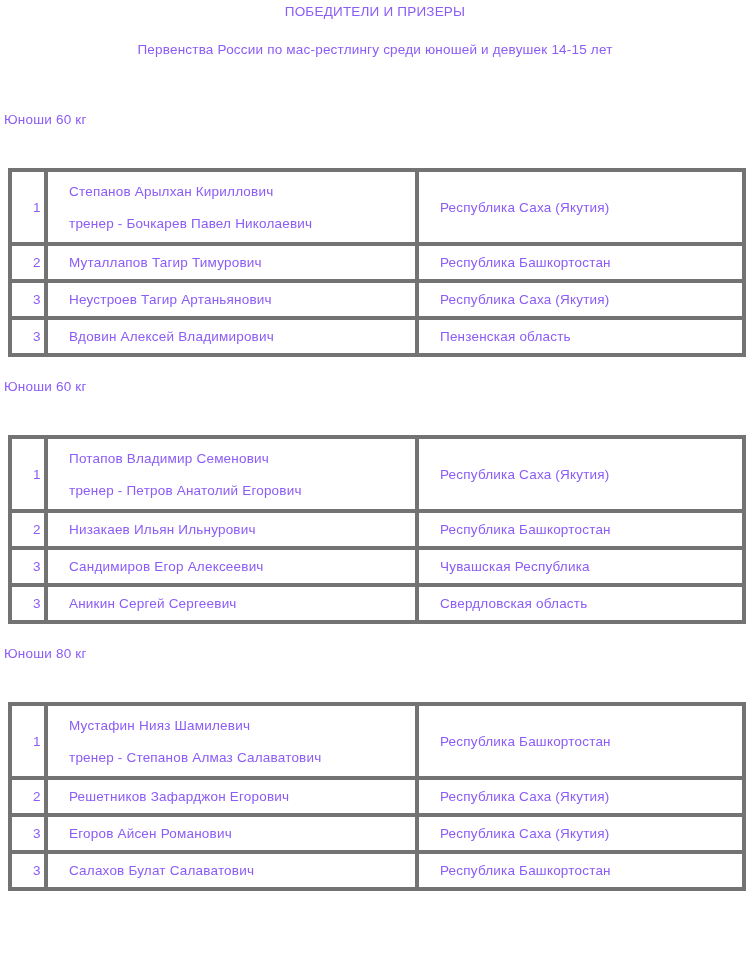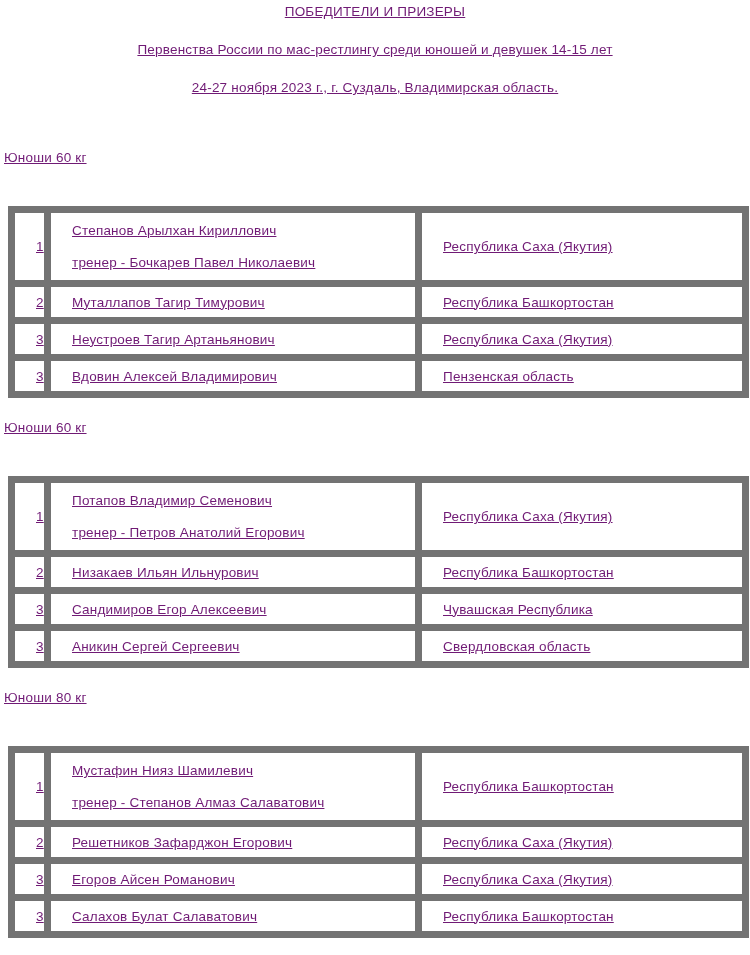--- a/index.html
+++ b/index.html
@@ -3,44 +3,43 @@
 <meta charset="utf-8">
 <style>
   html, body { margin: 0; padding: 0; background: #ffffff; }
   .page {
     width: 750px;
     height: 955px;
     background: #ffffff;
     font-family: "Liberation Sans", "DejaVu Sans", sans-serif;
     font-size: 13.5px;
     letter-spacing: 0.2px;
-    color: #701a75;
+    color: #8b5cf6;
     overflow: hidden;
     box-sizing: border-box;
-    text-decoration: underline;
   }
   header { text-align: center; padding-top: 4px; }
   .doc-line { margin: 0 0 22px 0; line-height: 16px; }
   .weight-section.first { margin-top: 54px; }
   .weight-section { margin-top: 22px; }
   .section-heading {
     font-size: 13.5px;
     font-weight: normal;
     margin: 0 0 0 4px;
     line-height: 16px;
   }
   table.results-table {
     border-collapse: collapse;
     table-layout: fixed;
     width: 734px;
     margin: 40px 0 0 8px;
     border: 2px solid #555555;
   }
   table.results-table td {
-    border: 7px solid #737373;
+    border: 4px solid #737373;
     vertical-align: middle;
     padding: 2px 21px;
     line-height: 17px;
     overflow: hidden;
   }
   col.col-place  { width: 36px; }
   col.col-name   { width: 371px; }
   col.col-region { width: 327px; }
   tr.row-normal { height: 37px; }
   tr.row-tall   { height: 74px; }
@@ -48,21 +47,20 @@
   .trainer-name { margin-top: 15px; }
   .trainer-name:empty { display: none; }
 </style>
 </head>
 <body>
 
 <div class="page">
   <header>
     <p class="doc-line">ПОБЕДИТЕЛИ И ПРИЗЕРЫ</p>
     <p class="doc-line">Первенства России по мас-рестлингу среди юношей и девушек 14-15 лет</p>
-    <p class="doc-line">24-27 ноября 2023 г., г. Суздаль, Владимирская область.</p>
   </header>
   <div id="sections">
   <section class="weight-section first">
     <h2 class="section-heading">Юноши 60 кг</h2>
     <table class="results-table">
       <colgroup>
         <col class="col-place">
         <col class="col-name">
         <col class="col-region">
       </colgroup>

